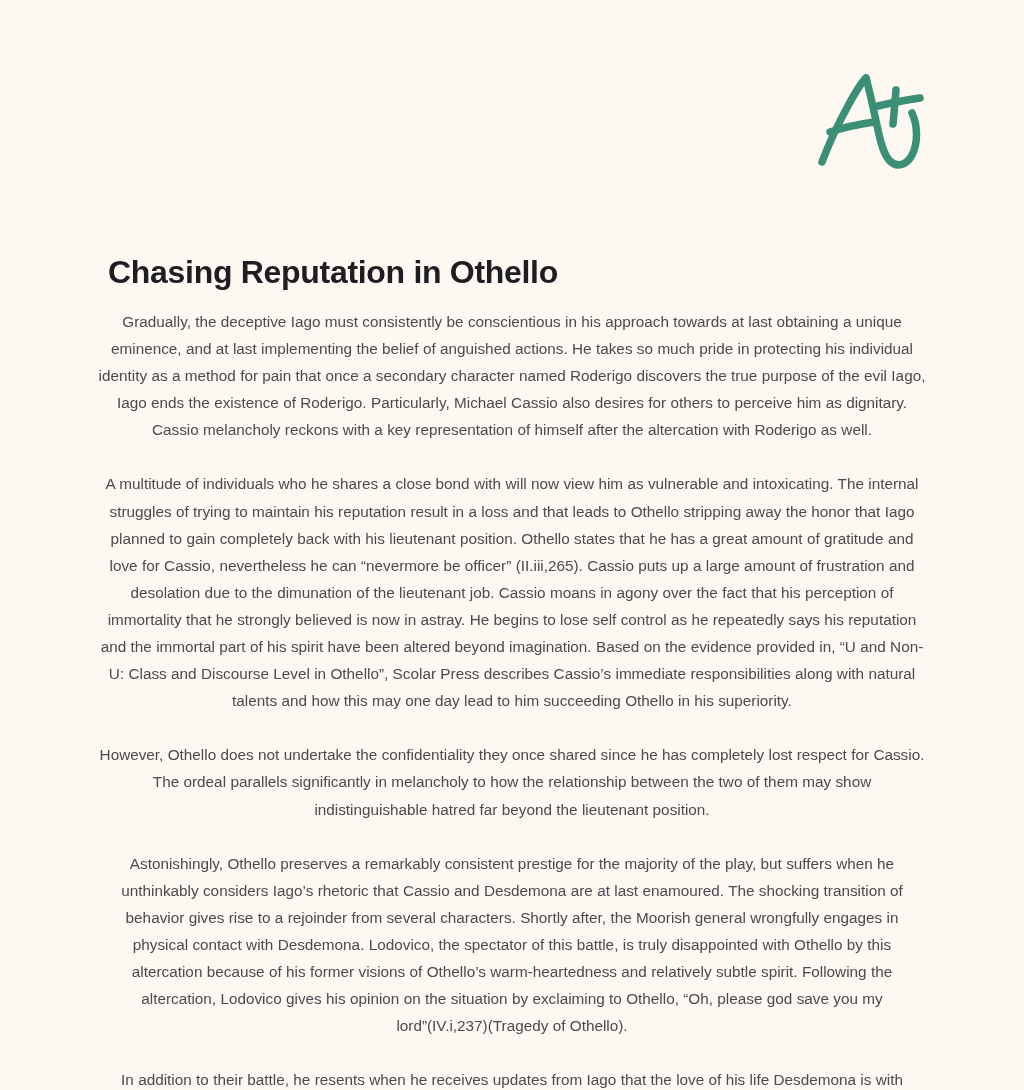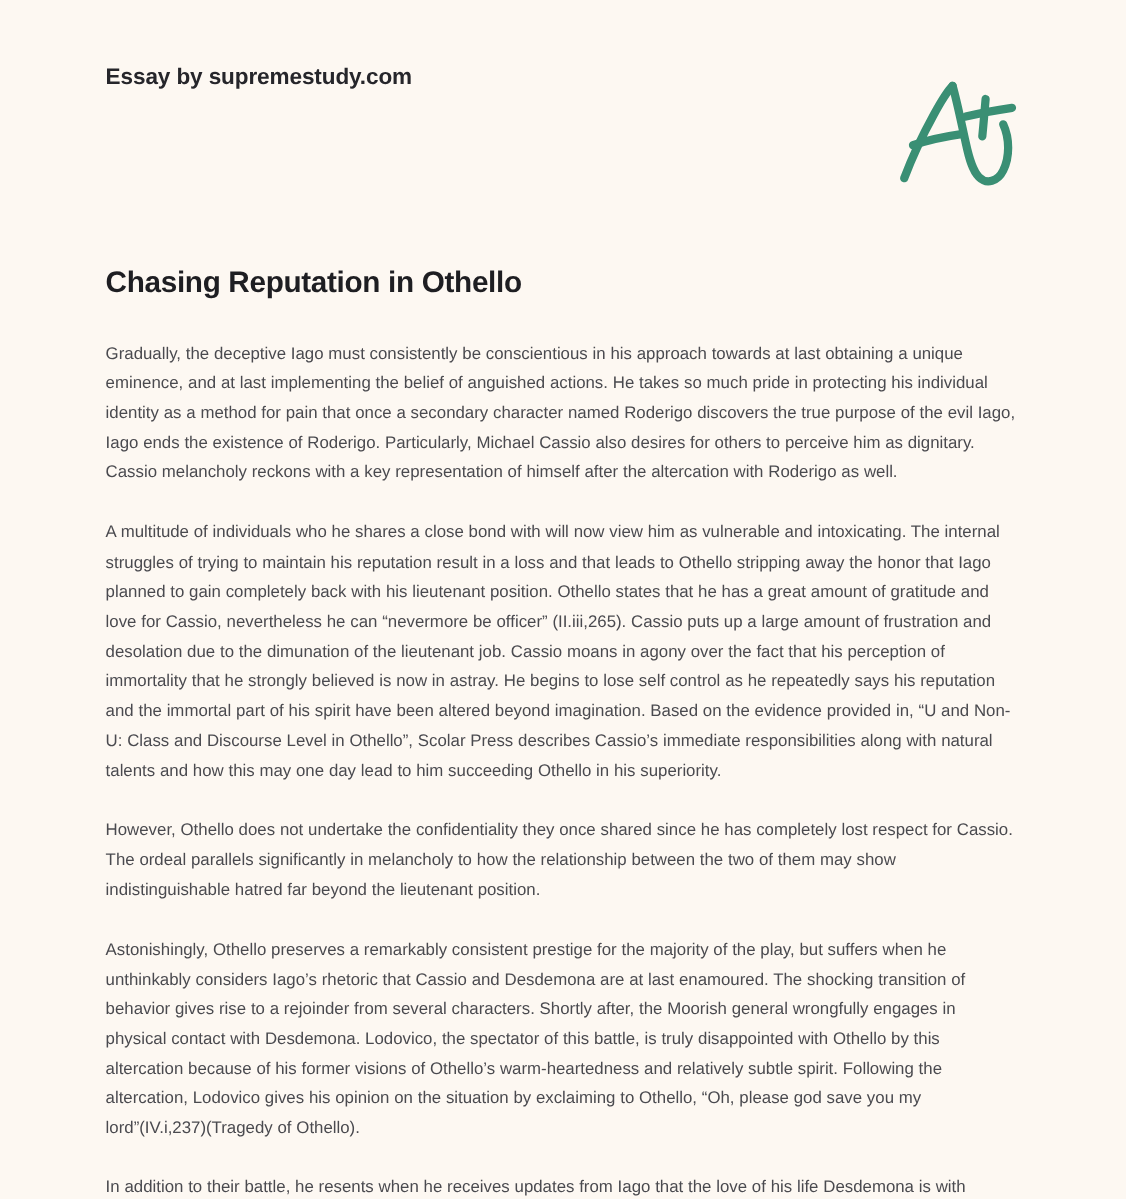--- a/index.html
+++ b/index.html
@@ -65,55 +65,54 @@
     display: block;
     width: 124px;
     height: 112px;
   }
 
   
   .title {
     position: absolute;
     left: 96px;
     top: 240px;
-    font-size: 27px;
+    font-size: 32px;
     font-weight: bold;
     color: #1e1e22;
     letter-spacing: -0.3px;
     line-height: 1.25;
-    margin: 0;
+    margin: 12px;
     white-space: nowrap;
   }
 
   
   .article {
     position: absolute;
     left: 96px;
     top: 308px;
     width: 832px;
   }
   .article p {
     font-size: 15.3px;
     line-height: 27.1px;
     color: #4a4a4f;
     margin: 0 0 27px 0;
-    text-align: left;
+    text-align: center;
     word-spacing: 0.1px;
   }
   .article p:last-child {
     margin-bottom: 0;
   }
 </style>
 </head>
 <body>
 
 <div class="page">
 
   <div class="header">
-    <div class="byline">Essay by supremestudy.com</div>
   </div>
 
   <div class="logo">
     <svg viewBox="0 0 124 112" xmlns="http://www.w3.org/2000/svg" fill="none" stroke="#3a8f74" stroke-width="7.5" stroke-linecap="round" stroke-linejoin="round">
 
       <path d="M10 100 C 16 84, 26 62, 37 42 C 43 31, 49 21, 54 16"></path>
 
       <path d="M54 16 C 58 30, 62 50, 66 68 C 69 82, 72 93, 78 99
                C 85 106, 95 103, 100 93 C 106 81, 106 64, 100 51"></path>
 

